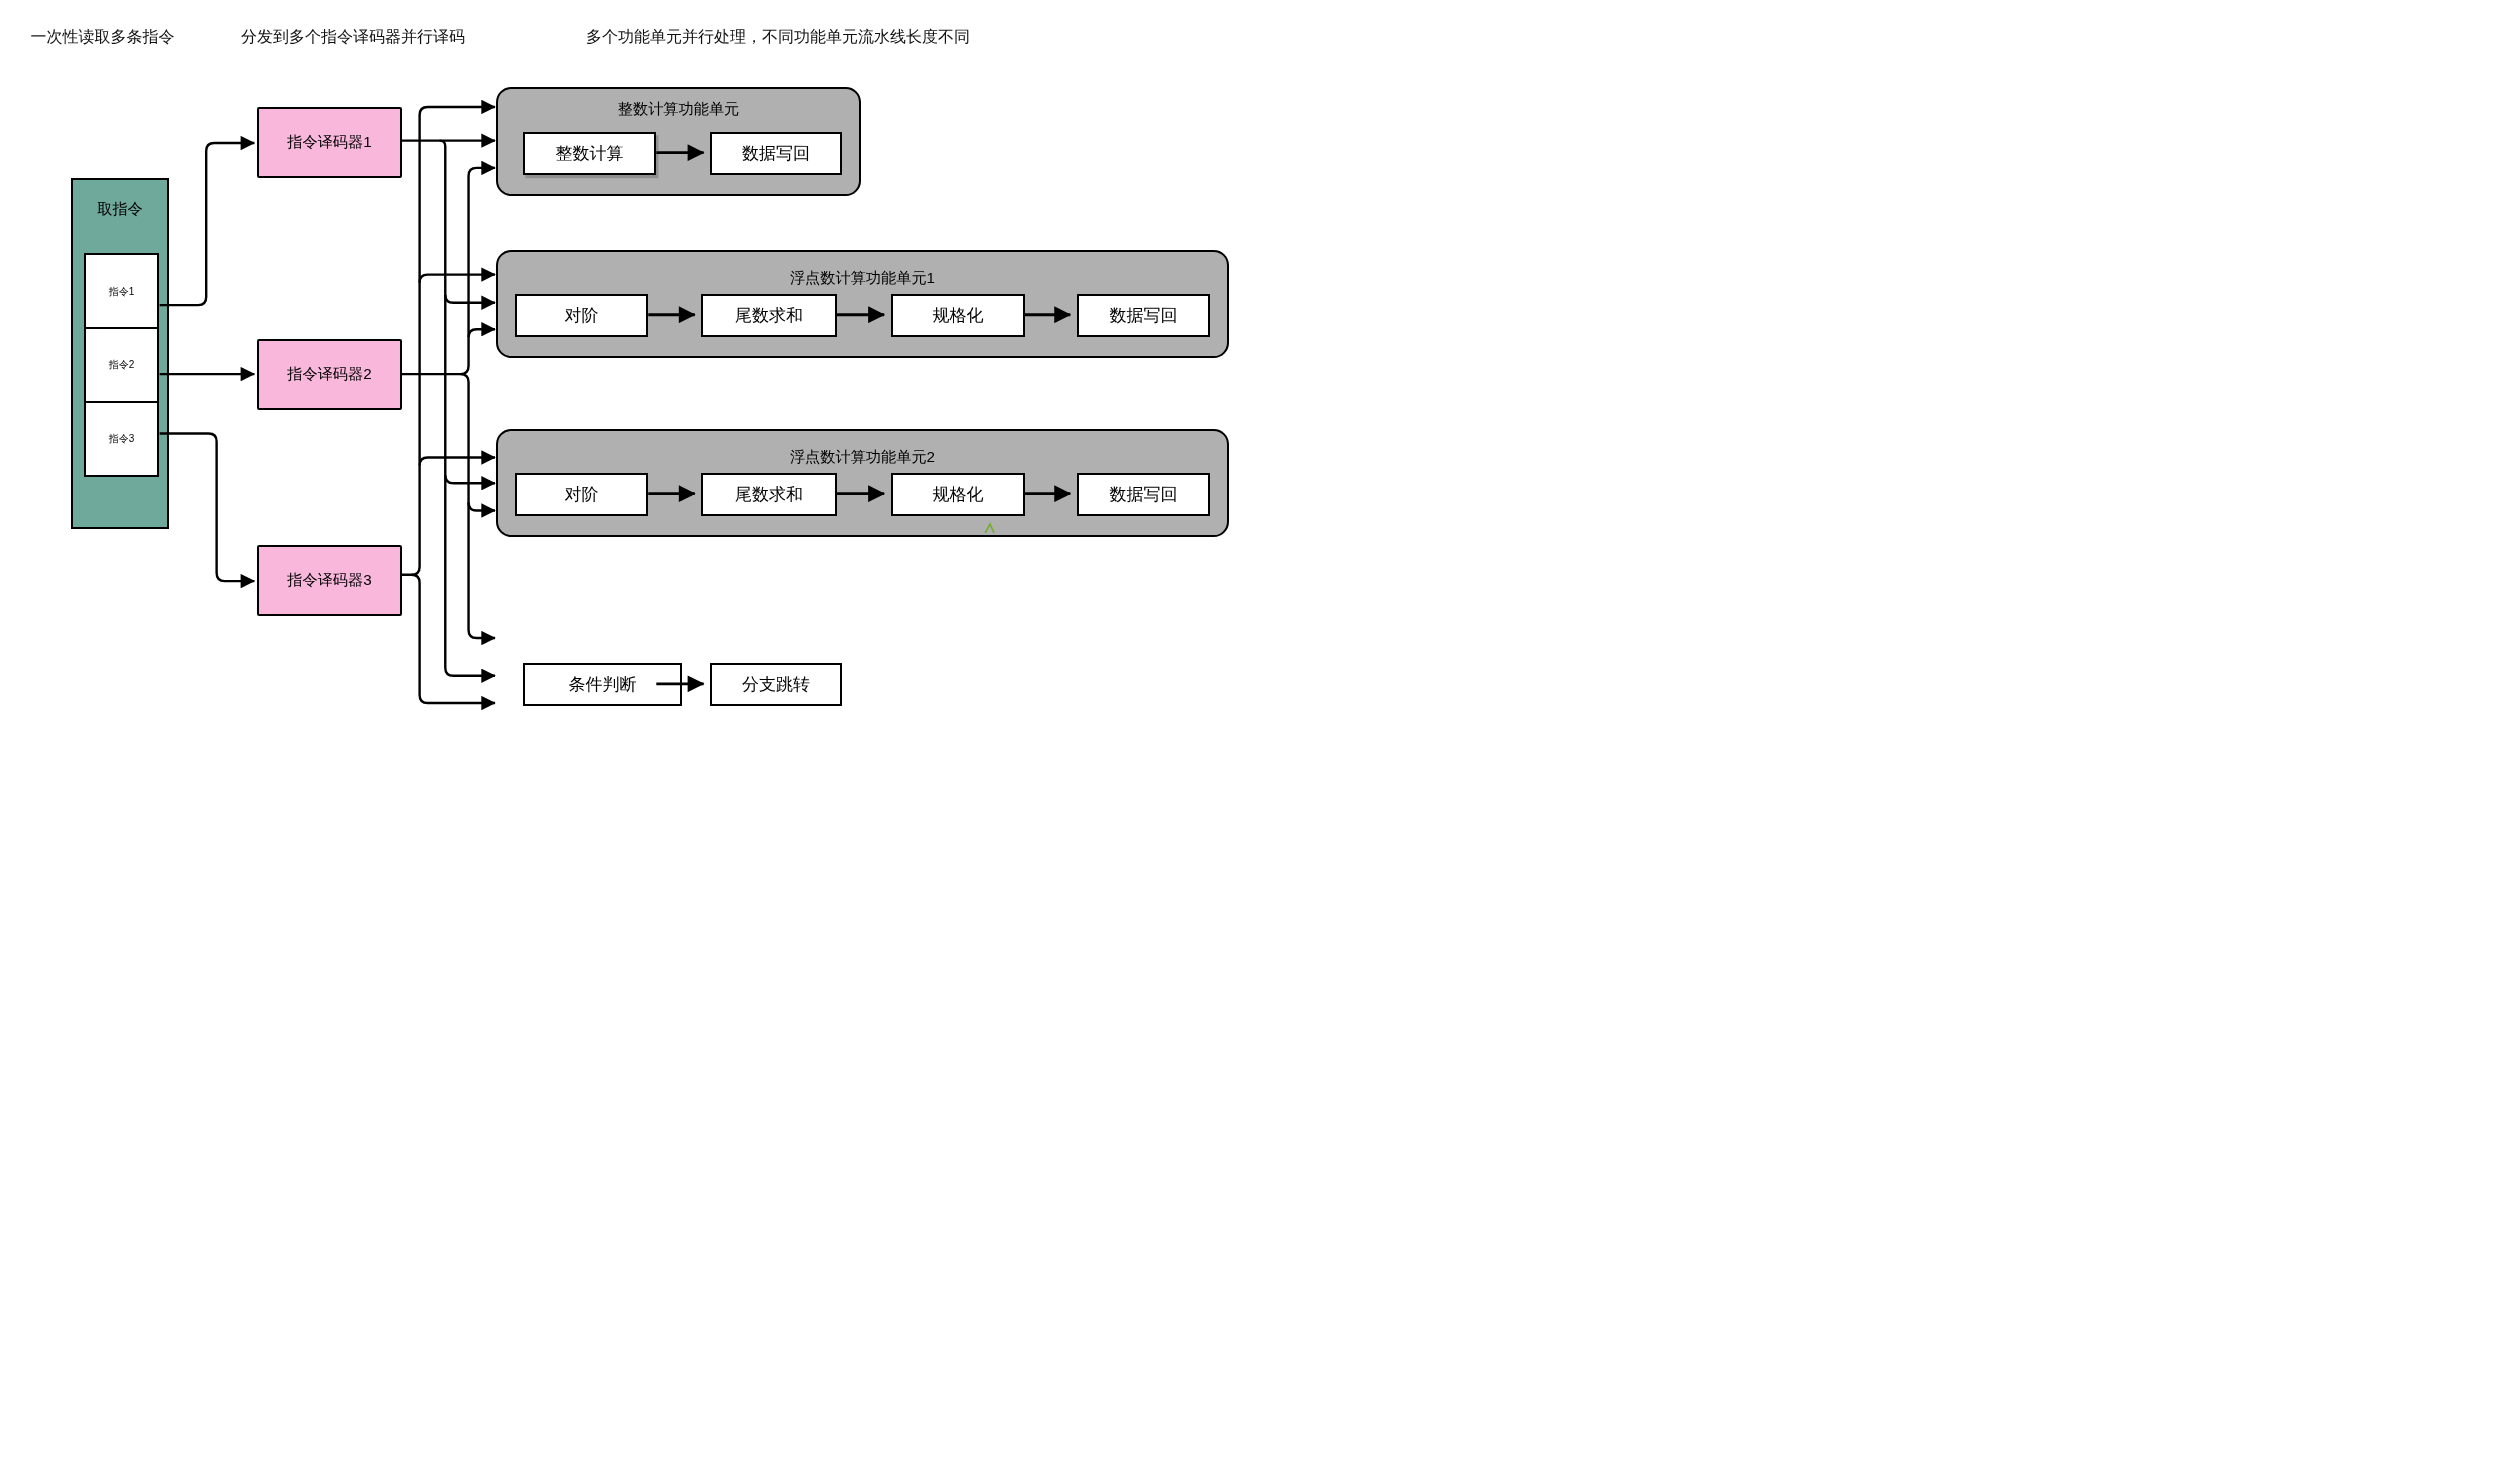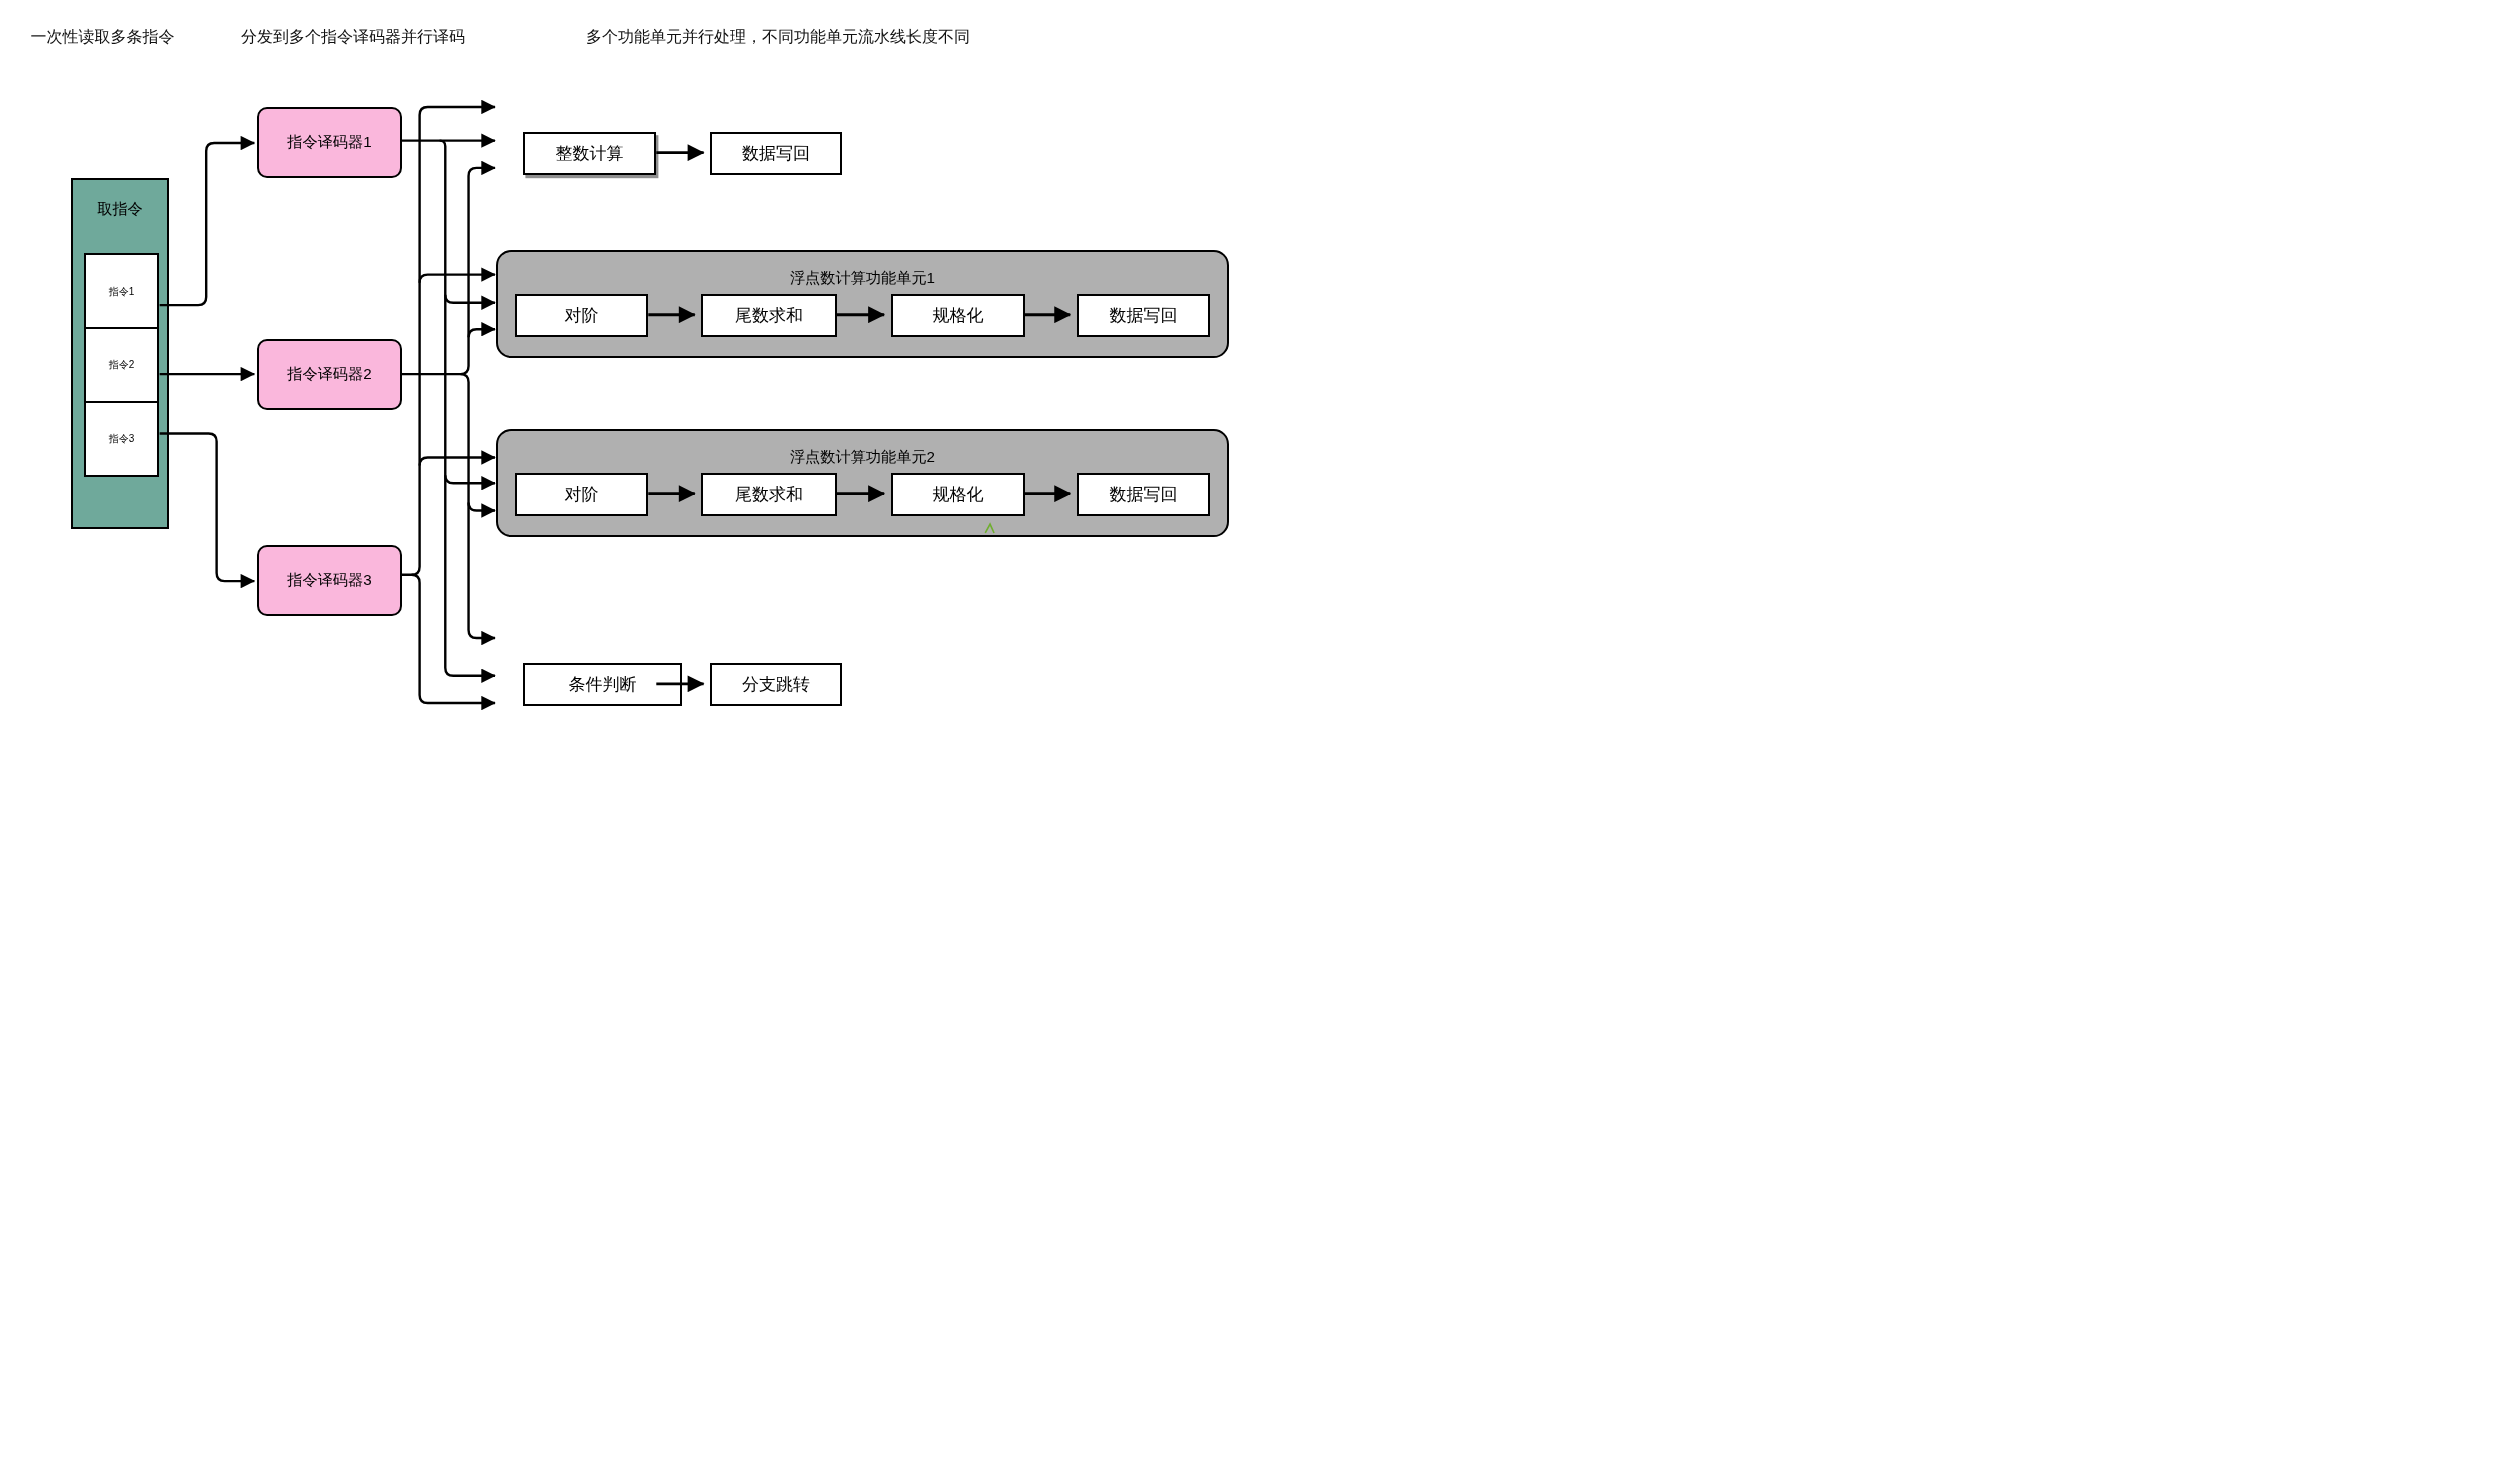--- a/index.html
+++ b/index.html
@@ -13,21 +13,21 @@
     background:var(--fetch_fill,#6FA99B);border:2.4px solid var(--line,#000);box-sizing:border-box;
   }
   .fetch-title{position:absolute;left:71px;top:199px;width:98px;text-align:center;font-size:15.2px;}
   .instr-cell{
     position:absolute;left:84px;width:75px;box-sizing:border-box;
     background:var(--stage_fill,#fff);border:2.4px solid var(--line,#000);
     display:flex;align-items:center;justify-content:center;font-size:10px;
   }
   .decoder{
     position:absolute;left:257px;width:145px;height:71px;box-sizing:border-box;
-    background:var(--decoder_fill,#FAB7DC);border:2.4px solid var(--line,#000);border-radius:10px;
+    background:var(--decoder_fill,#FAB7DC);border:2.4px solid var(--line,#000);border-radius:2px;
     display:flex;align-items:center;justify-content:center;font-size:15.2px;
   }
   .unit{
     position:absolute;box-sizing:border-box;
     background:var(--unit_fill,#B0B0B0);border:2.4px solid var(--line,#000);border-radius:15.2px;
   }
   .unit-title{position:absolute;left:0;right:0;text-align:center;font-size:15.2px;}
   .stage{
     position:absolute;height:43px;box-sizing:border-box;
     background:var(--stage_fill,#fff);border:2.4px solid var(--line,#000);
@@ -51,20 +51,23 @@
   <div class="fetch-box"></div>
   <div class="fetch-title">取指令</div>
   <div class="instr-cell" style="top:253px;height:77px;">指令1</div>
   <div class="instr-cell" style="top:327px;height:76px;">指令2</div>
   <div class="instr-cell" style="top:401px;height:76px;">指令3</div>
 
   <div class="decoder" style="top:107px;">指令译码器1</div>
   <div class="decoder" style="top:339px;">指令译码器2</div>
   <div class="decoder" style="top:545px;">指令译码器3</div>
 
+  <div class="unit" style="left:496px;top:87px;width:365px;height:109px;">
+    <div class="unit-title" style="top:10.4px;">整数计算功能单元</div>
+  </div>
   <div class="stage shadowed" style="left:523px;top:132px;width:133px;">整数计算</div>
   <div class="stage" style="left:710px;top:132px;width:132px;">数据写回</div>
 
   <div class="unit" style="left:496px;top:250px;width:733px;height:108px;">
     <div class="unit-title" style="top:16px;">浮点数计算功能单元1</div>
   </div>
   <div class="stage" style="left:515px;top:294px;width:133px;">对阶</div>
   <div class="stage" style="left:701px;top:294px;width:136px;">尾数求和</div>
   <div class="stage" style="left:891px;top:294px;width:134px;">规格化</div>
   <div class="stage" style="left:1077px;top:294px;width:133px;">数据写回</div>

